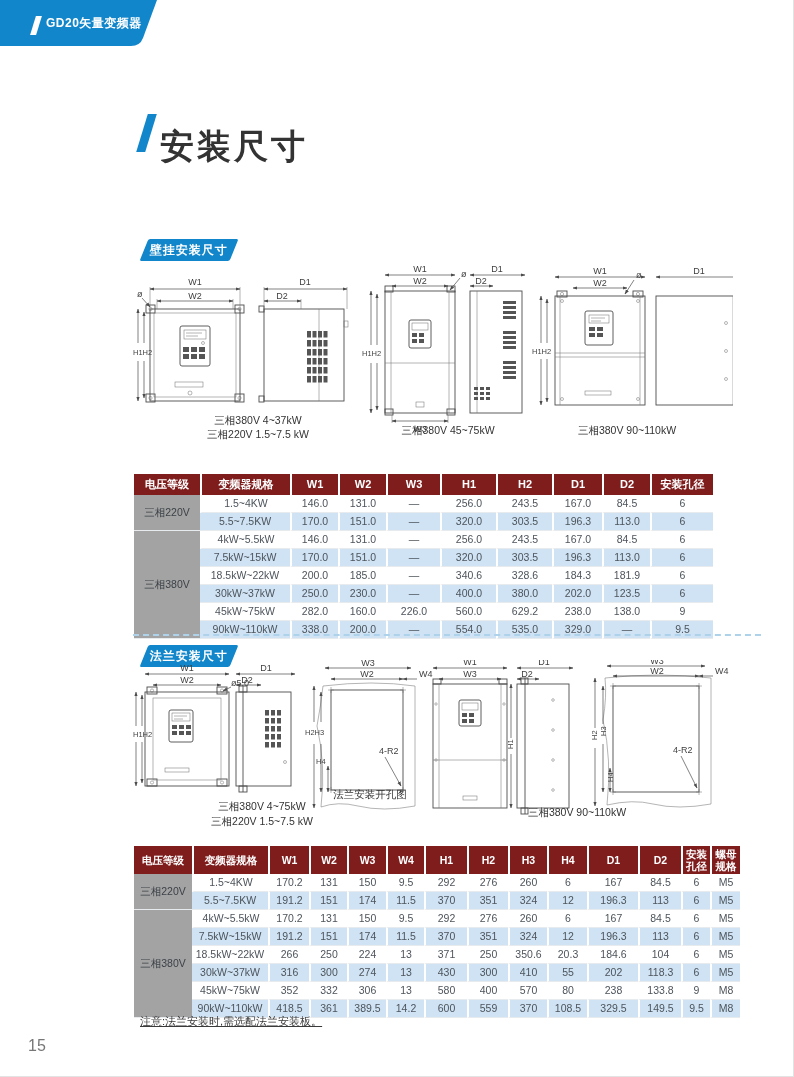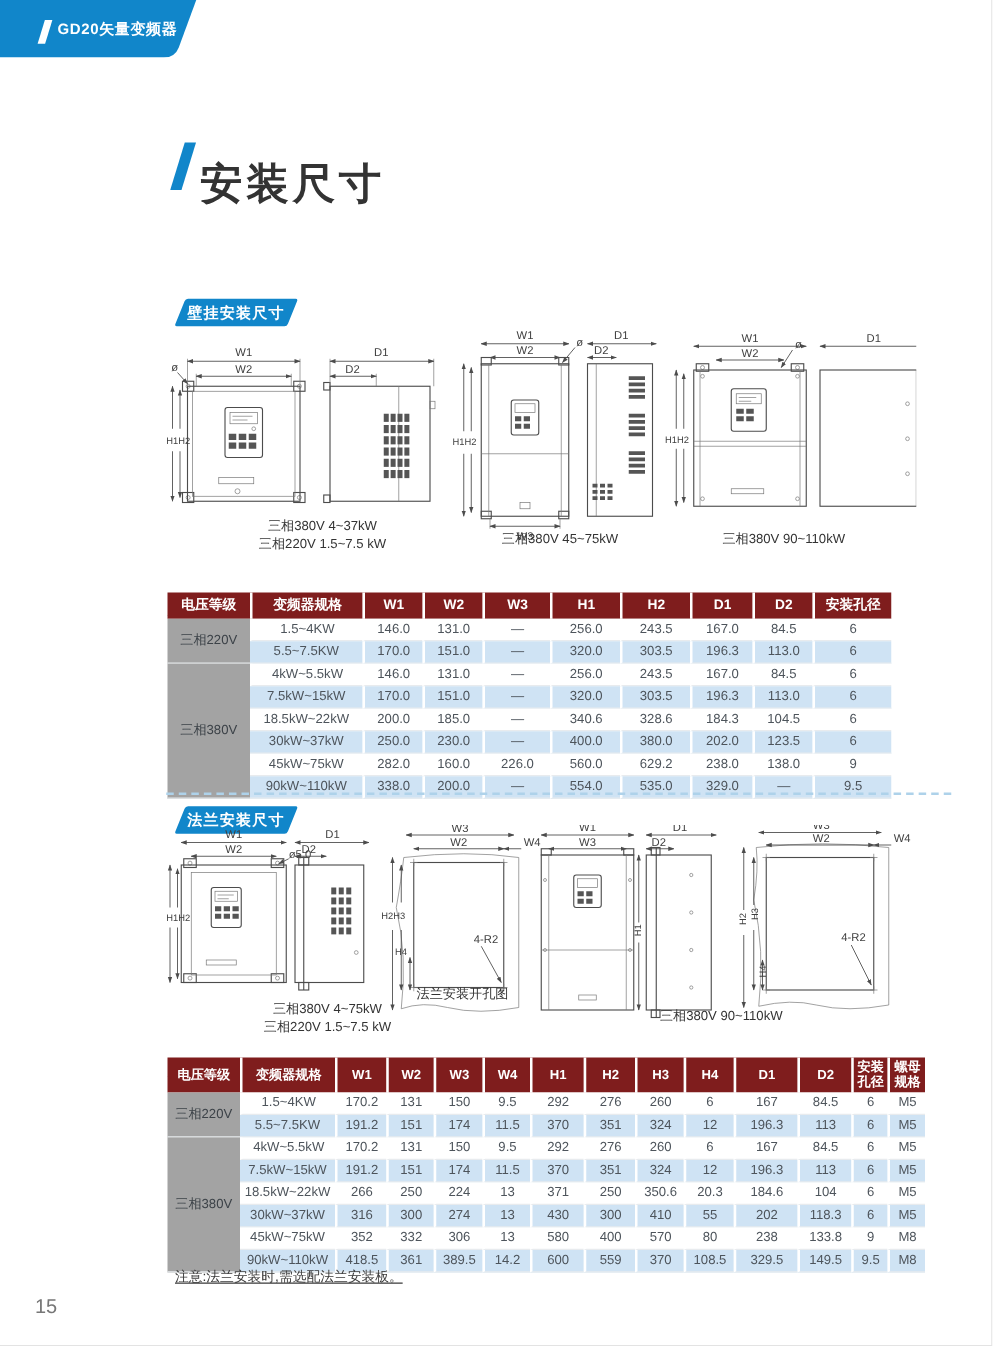--- a/index.html
+++ b/index.html
@@ -353,21 +353,21 @@
           <td>6</td>
         </tr>
         <tr>
           <td>18.5kW~22kW</td>
           <td>200.0</td>
           <td>185.0</td>
           <td>—</td>
           <td>340.6</td>
           <td>328.6</td>
           <td>184.3</td>
-          <td>104.5</td>
+          <td>181.9</td>
           <td>6</td>
         </tr>
         <tr class="stripe">
           <td>30kW~37kW</td>
           <td>250.0</td>
           <td>230.0</td>
           <td>—</td>
           <td>400.0</td>
           <td>380.0</td>
           <td>202.0</td>

